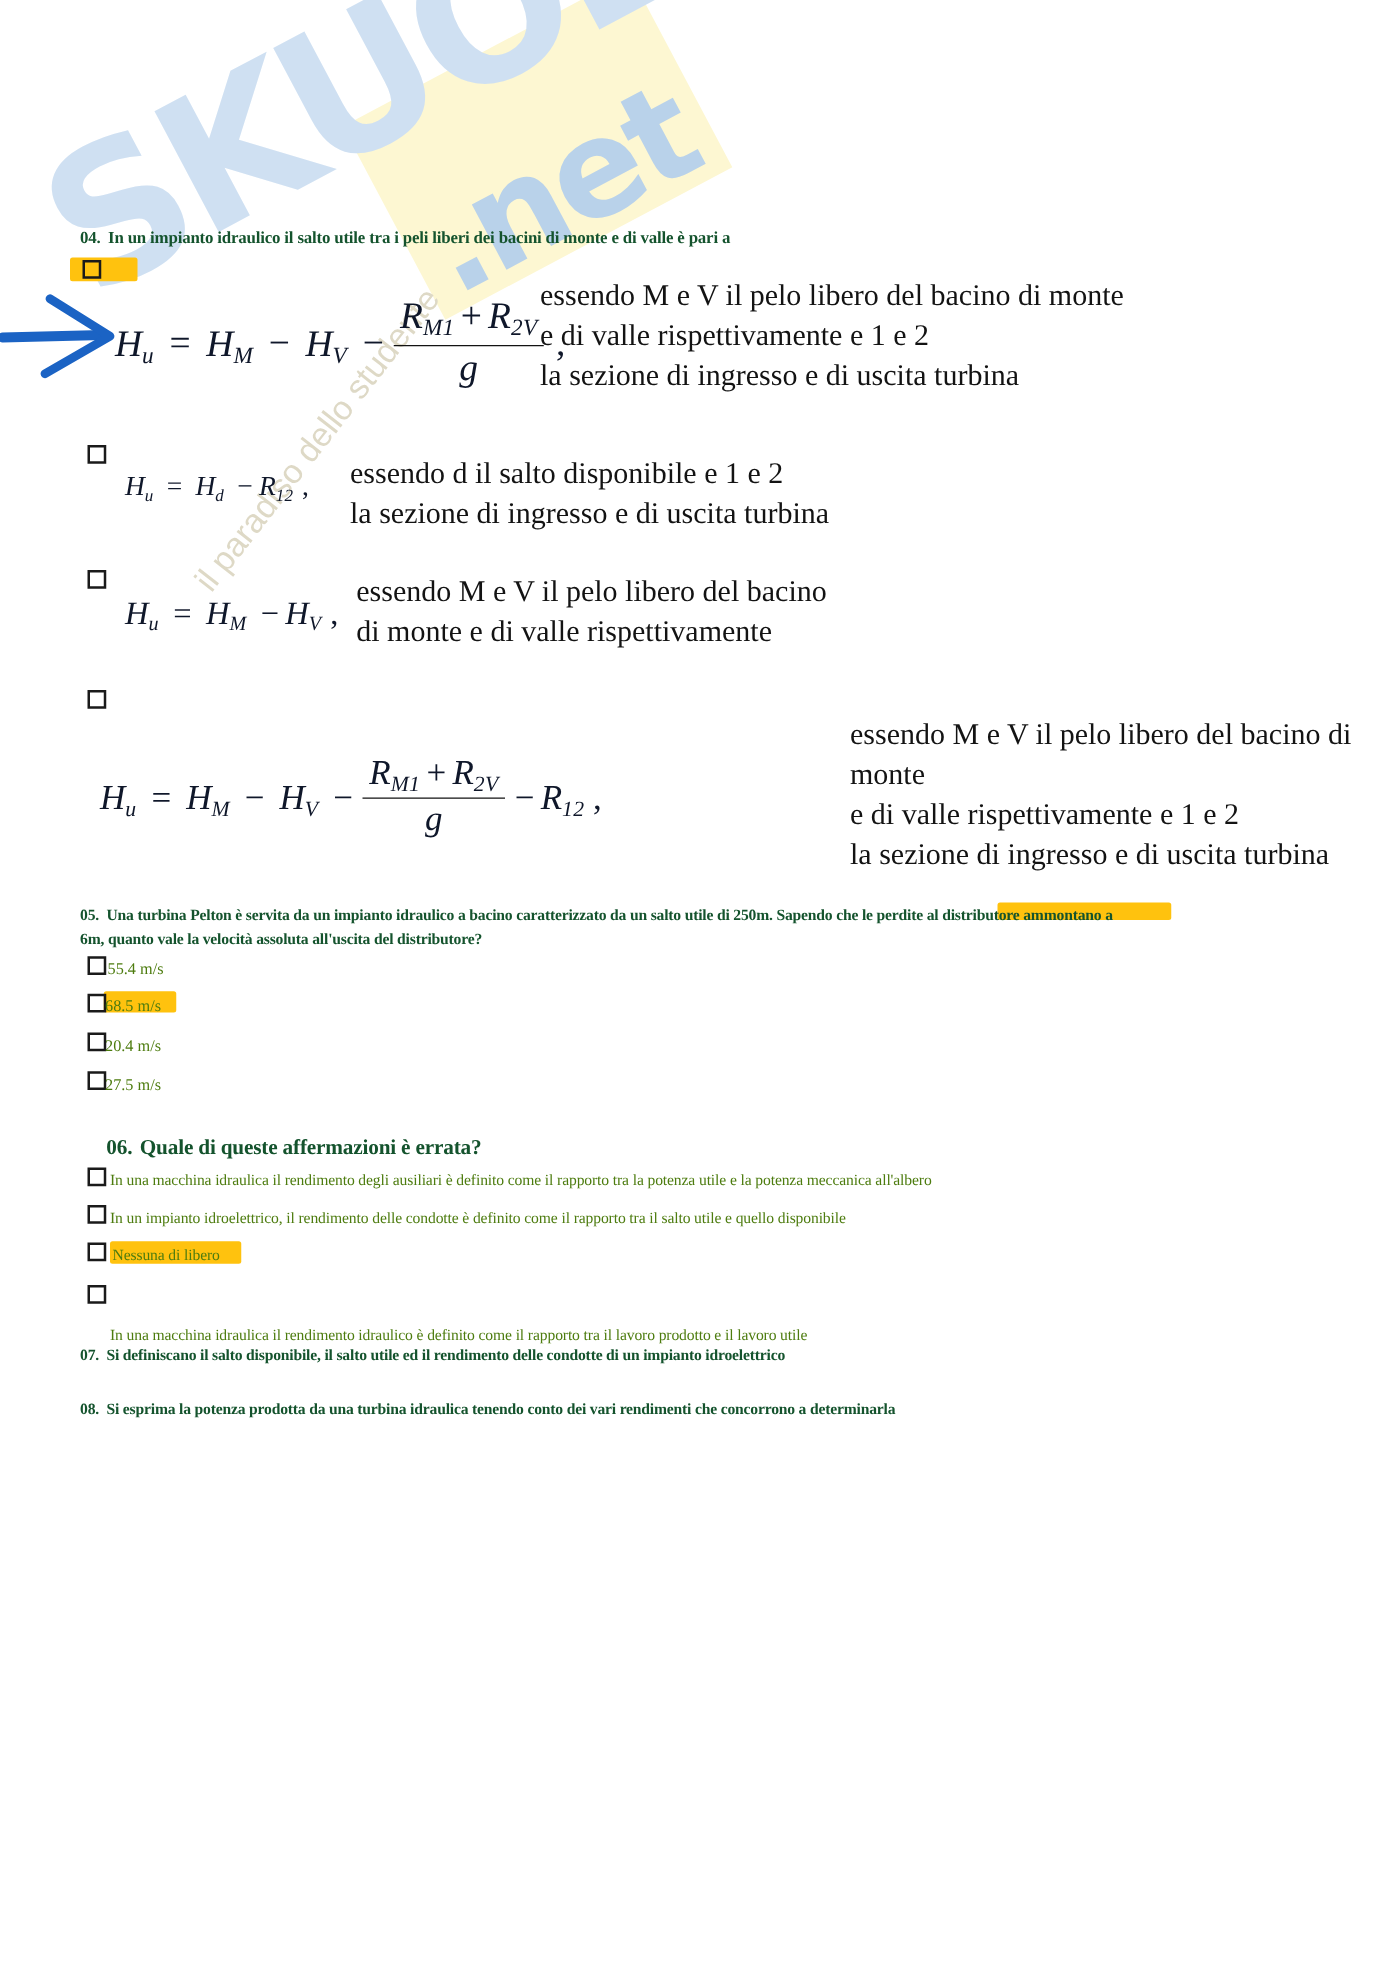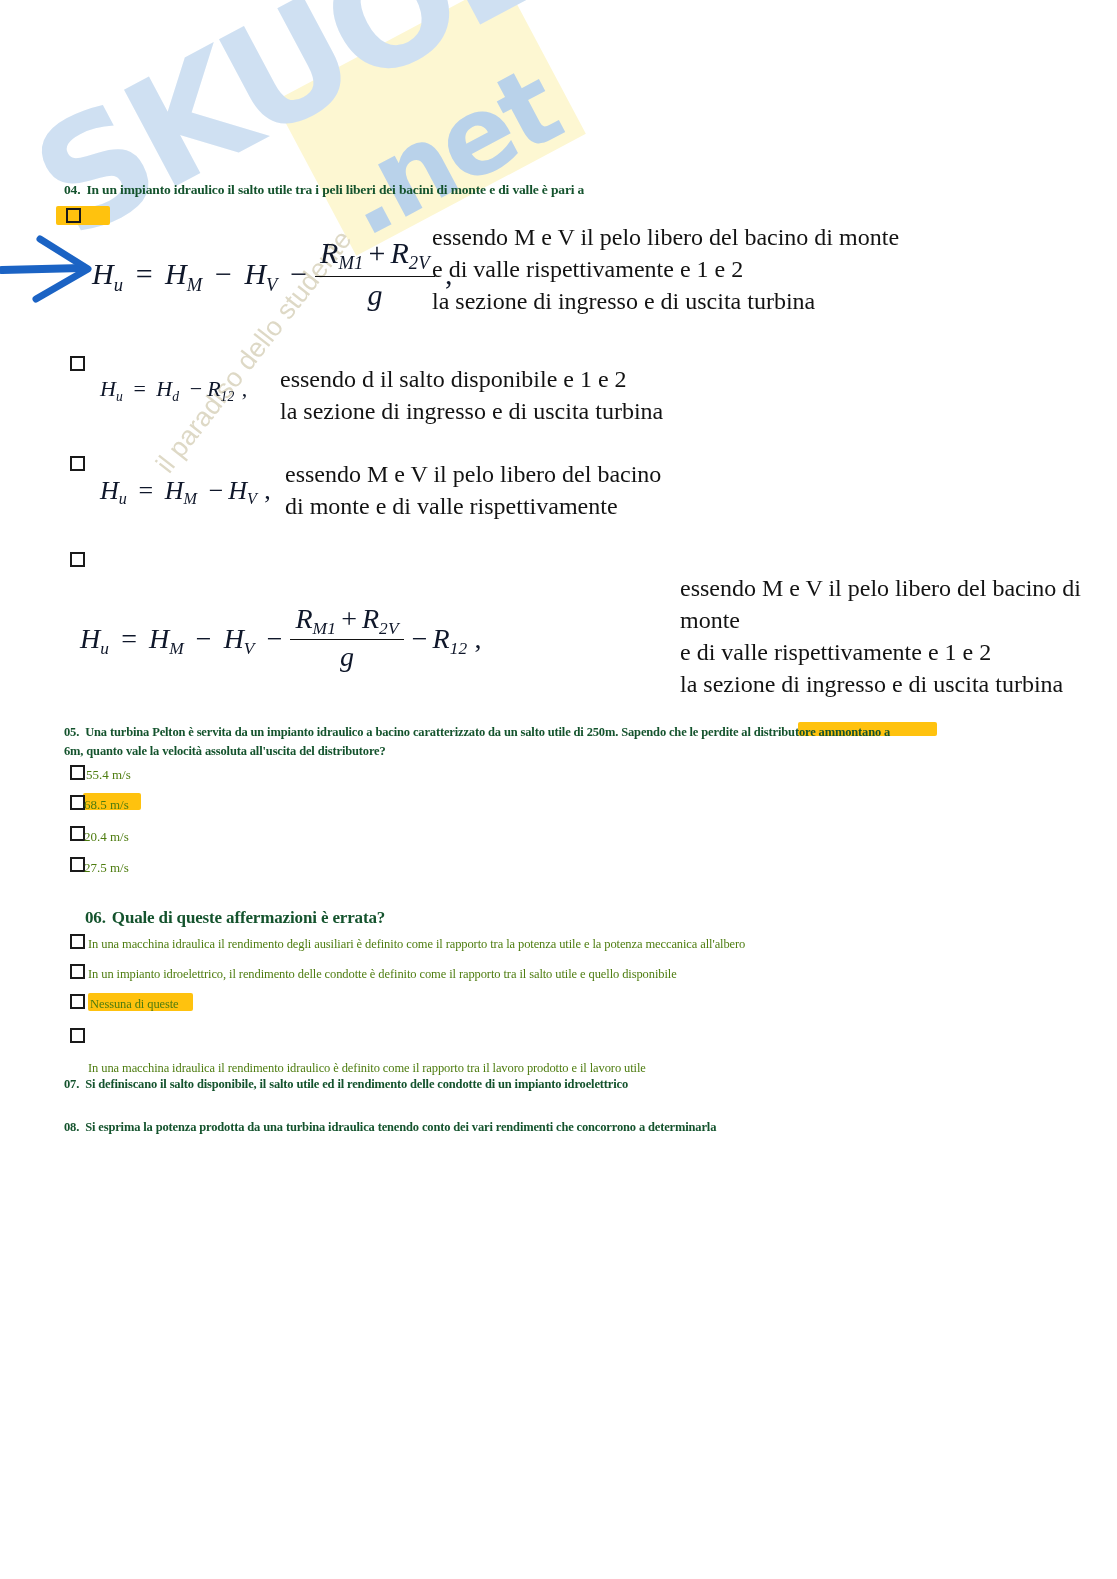--- a/index.html
+++ b/index.html
@@ -257,21 +257,21 @@
       <span class="num">06.</span><span>Quale di queste affermazioni è errata?</span>
     </div>
 
     <div class="opt-box" style="left:70px; top:934px;"></div>
     <div class="opt-text small" style="left:88px; top:936px;">In una macchina idraulica il rendimento degli ausiliari è definito come il rapporto tra la potenza utile e la potenza meccanica all'albero</div>
 
     <div class="opt-box" style="left:70px; top:964px;"></div>
     <div class="opt-text small" style="left:88px; top:966px;">In un impianto idroelettrico, il rendimento delle condotte è definito come il rapporto tra il salto utile e quello disponibile</div>
 
     <div class="opt-box" style="left:70px; top:994px;"></div>
-    <div class="opt-text small" style="left:90px; top:996px;">Nessuna di queste</div>
+    <div class="opt-text small" style="left:90px; top:996px;">Nessuna di libero</div>
 
     <div class="opt-box" style="left:70px; top:1028px;"></div>
     <div class="opt-text small" style="left:88px; top:1060px;">In una macchina idraulica il rendimento idraulico è definito come il rapporto tra il lavoro prodotto e il lavoro utile</div>
 
     <div class="qhead" style="left:64px; top:1076px; width:900px; font-size:12.5px;">
       <span class="num">07.</span><span>Si definiscano il salto disponibile, il salto utile ed il rendimento delle condotte di un impianto idroelettrico</span>
     </div>
 
     <div class="qhead" style="left:64px; top:1119px; width:900px; font-size:12.5px;">
       <span class="num">08.</span><span>Si esprima la potenza prodotta da una turbina idraulica tenendo conto dei vari rendimenti che concorrono a determinarla</span>

